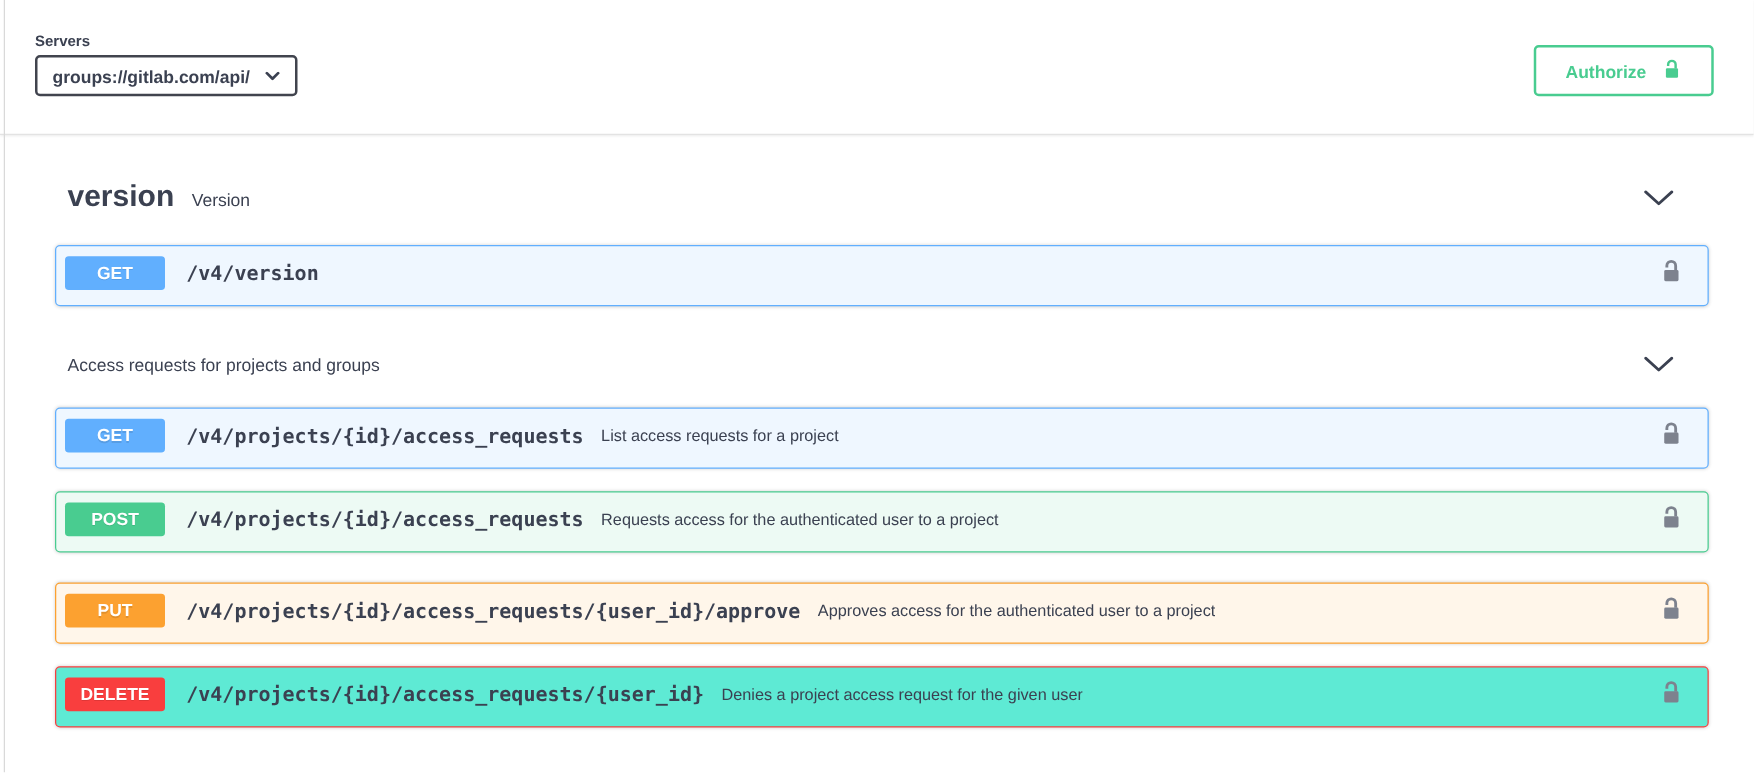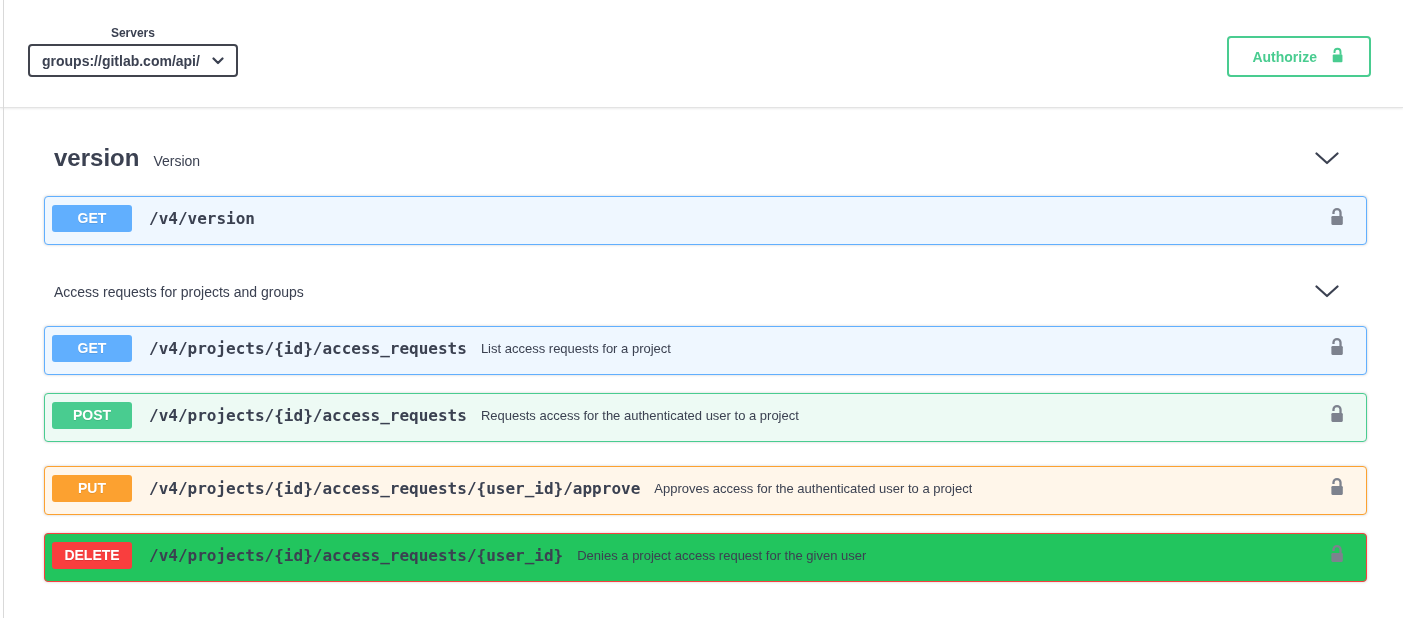--- a/index.html
+++ b/index.html
@@ -23,21 +23,20 @@
     padding: 26px 32px 30px 28px;
     border-bottom: 1px solid #e3e3e3;
     box-shadow: 0 1px 2px 0 rgba(0,0,0,.08);
     background: #fff;
   }
   .servers-label {
     font-size: 12px;
     font-weight: 700;
     margin-bottom: 4px;
     color: #3b4151;
-    text-align: center;
   }
   .servers-select {
     display: inline-flex;
     align-items: center;
     gap: 12px;
     height: 33px;
     padding: 0 12px;
     border: 2px solid #41444e;
     border-radius: 4px;
     font-size: 14px;
@@ -252,21 +251,21 @@
     <span class="op-summary">Approves access for the authenticated user to a project</span>
     <button class="lock-btn" style="color: rgb(125, 130, 142);">
       <span>
         <svg width="20" height="21" viewBox="0 0 21 21">
                 <use href="#unlock-shape"></use>
               </svg>
       </span>
     </button>
   </div>
 
-  <div class="opblock" style="border-color: rgb(249, 62, 62); background: #22c55e; justify-content: flex-end;">
+  <div class="opblock" style="border-color: rgb(249, 62, 62); background: #5eead4; justify-content: flex-end;">
     <span class="op-badge" style="background: rgb(249, 62, 62);">DELETE</span>
     <span class="op-path">/v4/projects/{id}/access_requests/{user_id}</span>
     <span class="op-summary">Denies a project access request for the given user</span>
     <button class="lock-btn" style="color: rgb(125, 130, 142);">
       <span>
         <svg width="20" height="21" viewBox="0 0 21 21">
                 <use href="#unlock-shape"></use>
               </svg>
       </span>
     </button>

